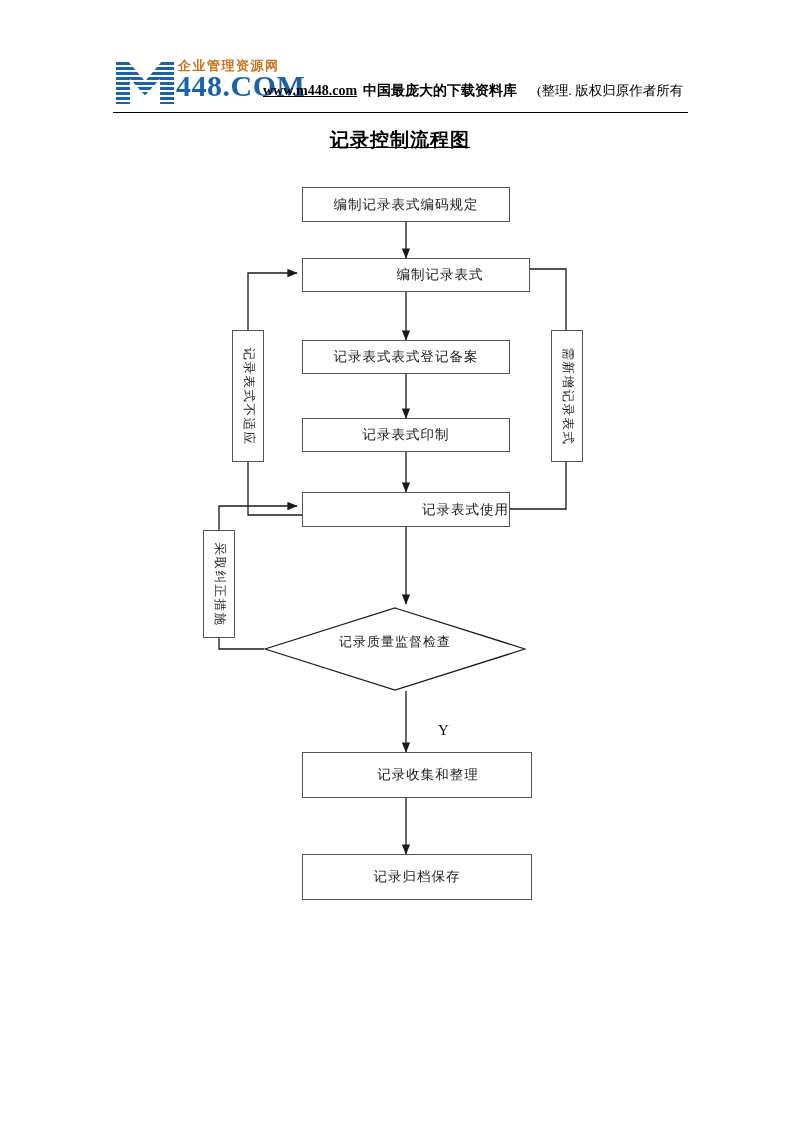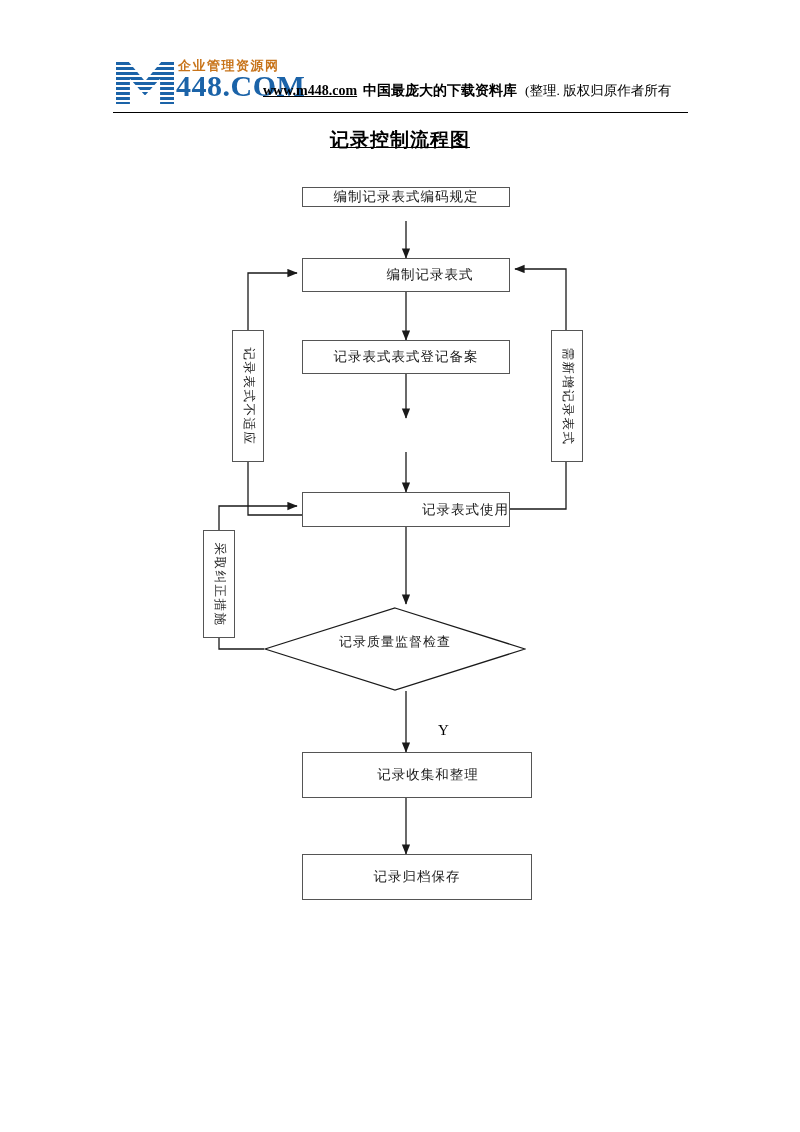--- a/index.html
+++ b/index.html
@@ -86,21 +86,21 @@
     color: #000;
   }
   #header-slogan {
     font-family: "DejaVu Sans", sans-serif;
     font-weight: bold;
     font-size: 14px;
     margin-left: 6px;
   }
   #header-note {
     font-size: 13.5px;
-    margin-left: 8px;
+    margin-left: 20px;
   }
   #header-rule {
     position: absolute;
     left: 113px;
     top: 112px;
     width: 575px;
     height: 0;
     border-top: 1.4px solid #000;
   }
 
@@ -252,32 +252,35 @@
       <path d="M248,330 L248,273 L297,273" marker-end="url(#ah)"></path>
 
       <path d="M510,509 L566,509 L566,462"></path>
       <path d="M566,330 L566,269 L515,269" marker-end="url(#ah)"></path>
 
       <path d="M264,649 L219,649 L219,638"></path>
       <path d="M219,530 L219,506 L297,506" marker-end="url(#ah)"></path>
     </g>
   </svg>
 
-  <div class="node" style="left:302px; top:187px; width:208px; height:20px;">
+  <div class="node" style="left:302px; top:187px; width:208px; height:35px;">
     <span>编制记录表式编码规定</span>
   </div>
 
-  <div class="node" style="left:302px; top:258px; width:208px; height:34px;padding-left:48px;">
+  <div class="node" style="left:302px; top:258px; width:228px; height:34px;padding-left:48px;">
     <span>编制记录表式</span>
   </div>
 
   <div class="node" style="left:302px; top:340px; width:208px; height:34px;">
     <span>记录表式表式登记备案</span>
   </div>
 
+  <div class="node" style="left:302px; top:418px; width:208px; height:34px;">
+    <span>记录表式印制</span>
+  </div>
 
   <div class="node" style="left:302px; top:492px; width:208px; height:35px;justify-content:flex-end;">
     <span>记录表式使用</span>
   </div>
 
   <div id="decision">
     <svg class="dia-shape" viewBox="0 0 262 84" xmlns="http://www.w3.org/2000/svg">
       <polygon points="131,1 261,42 131,83 1,42" fill="#ffffff" stroke="#1a1a1a" stroke-width="1.3"></polygon>
     </svg>
     <div class="dia-label">记录质量监督检查</div>

